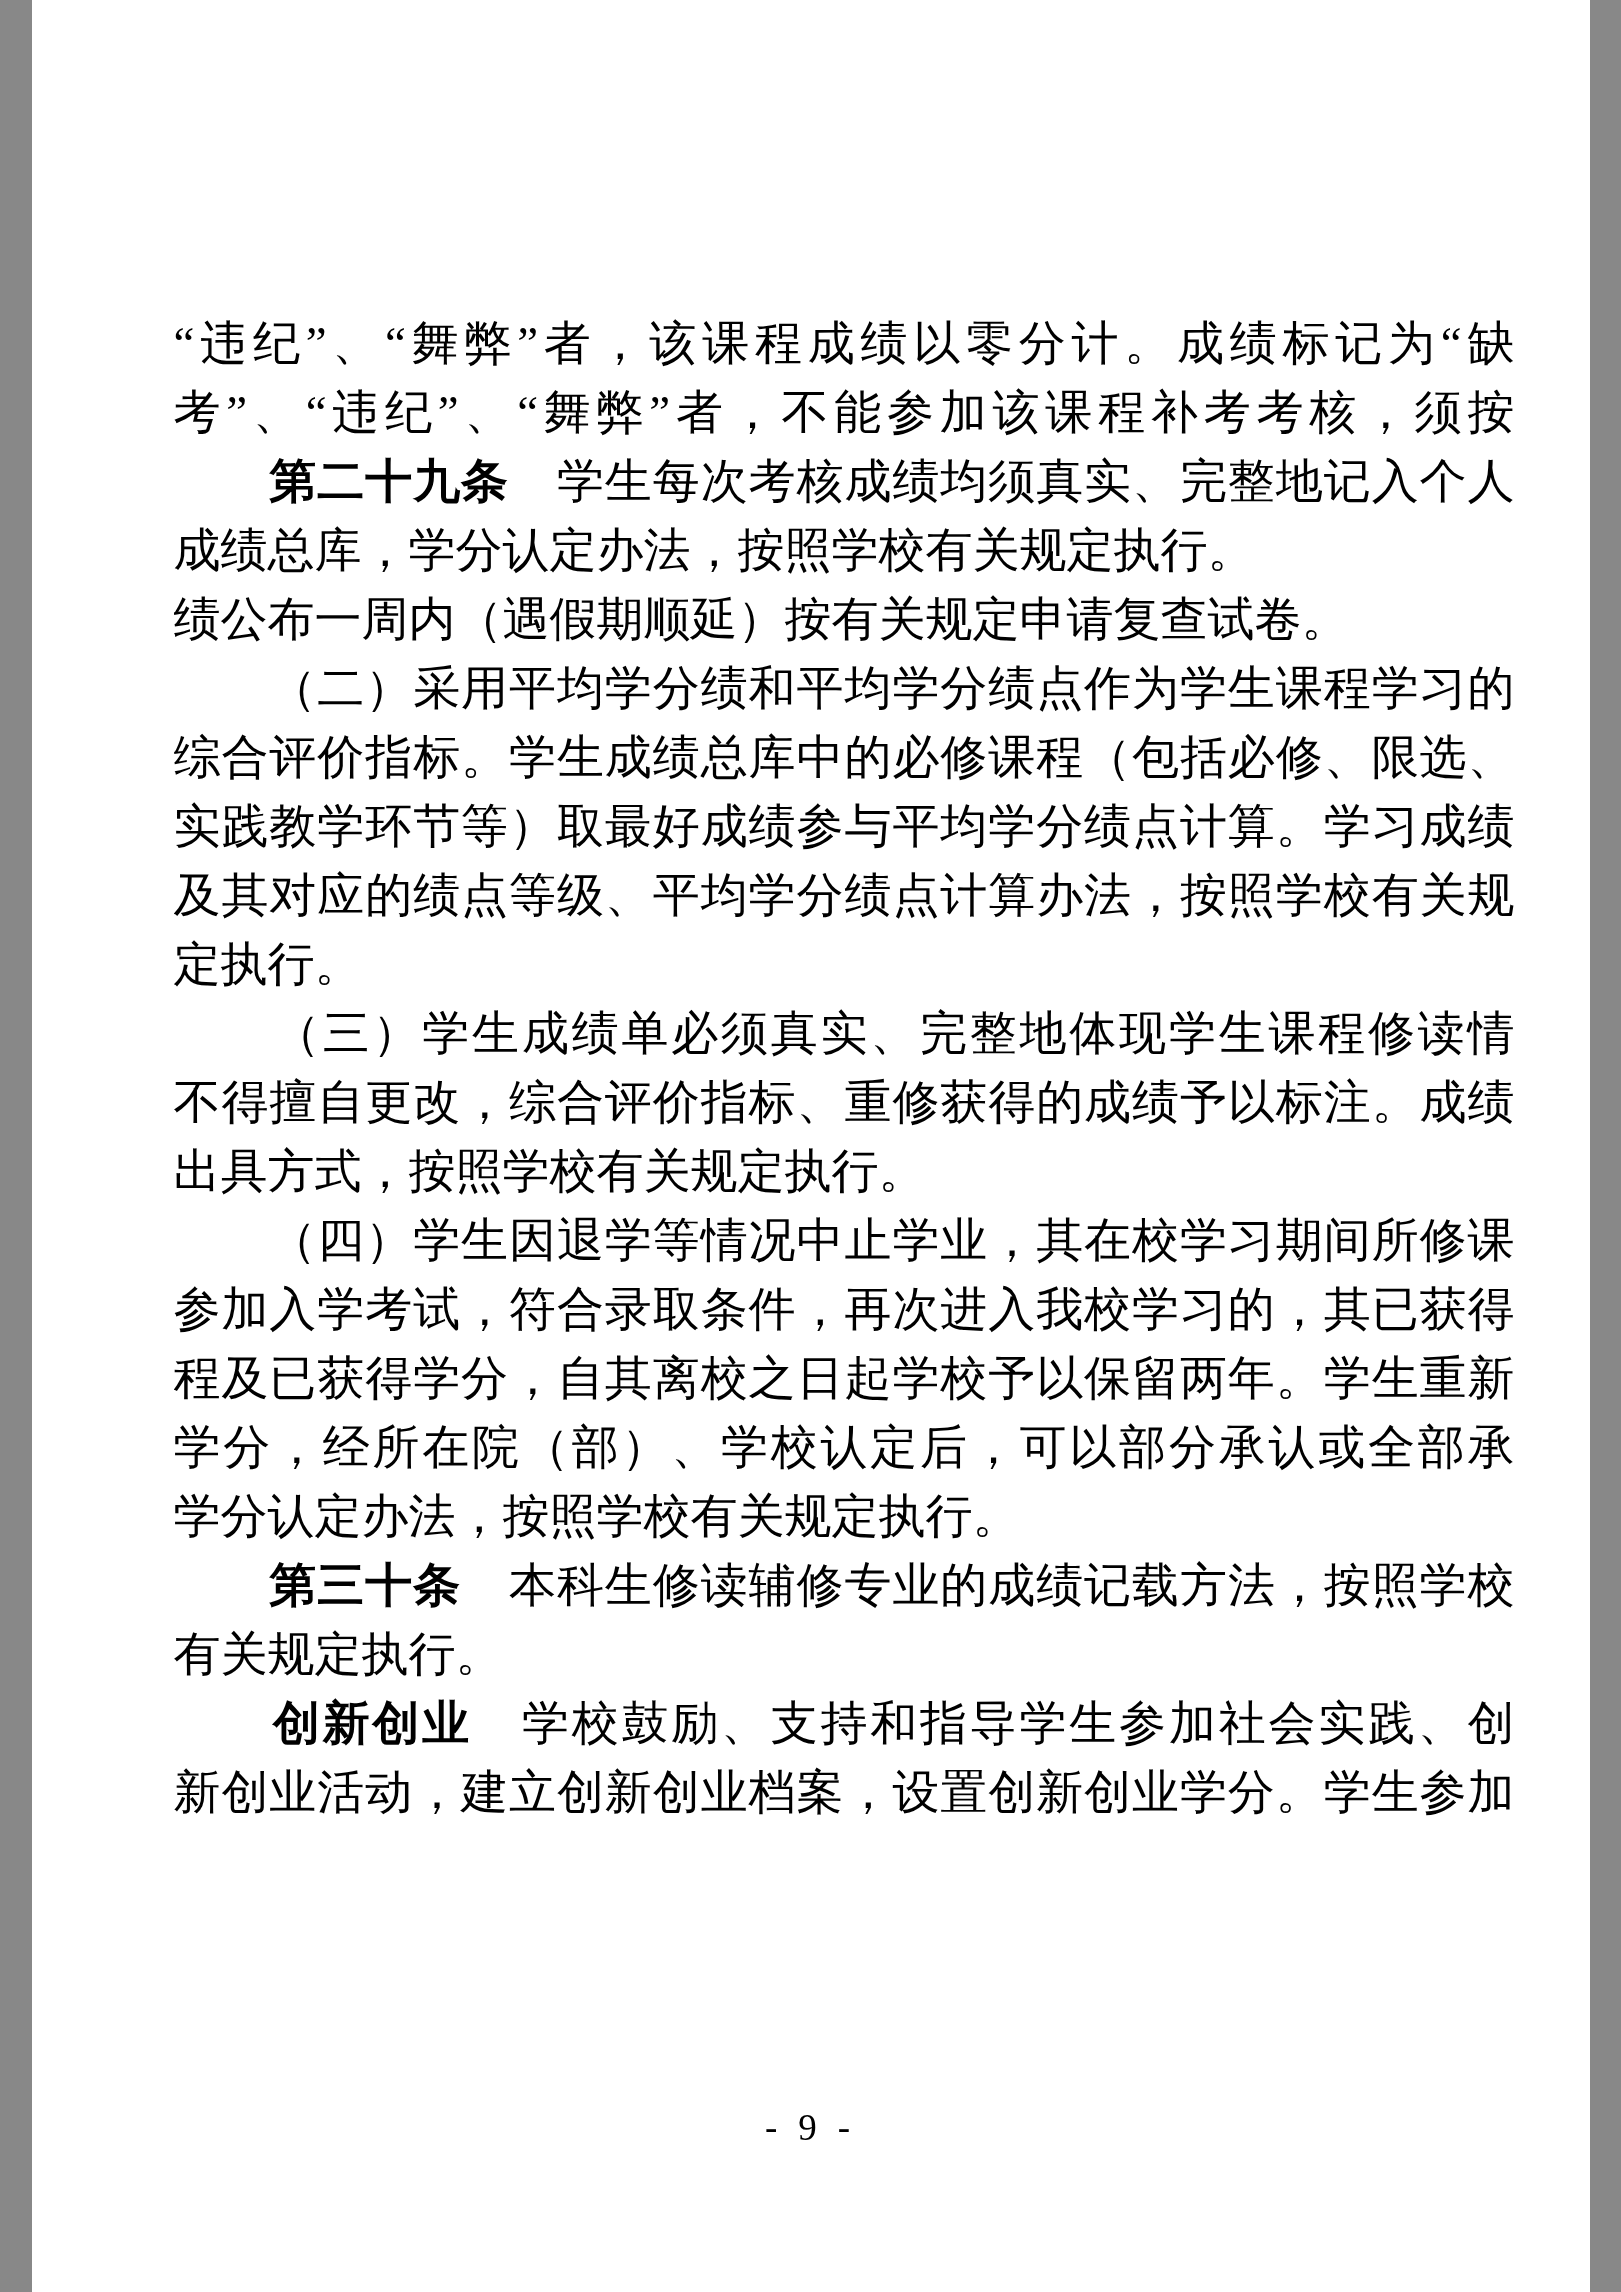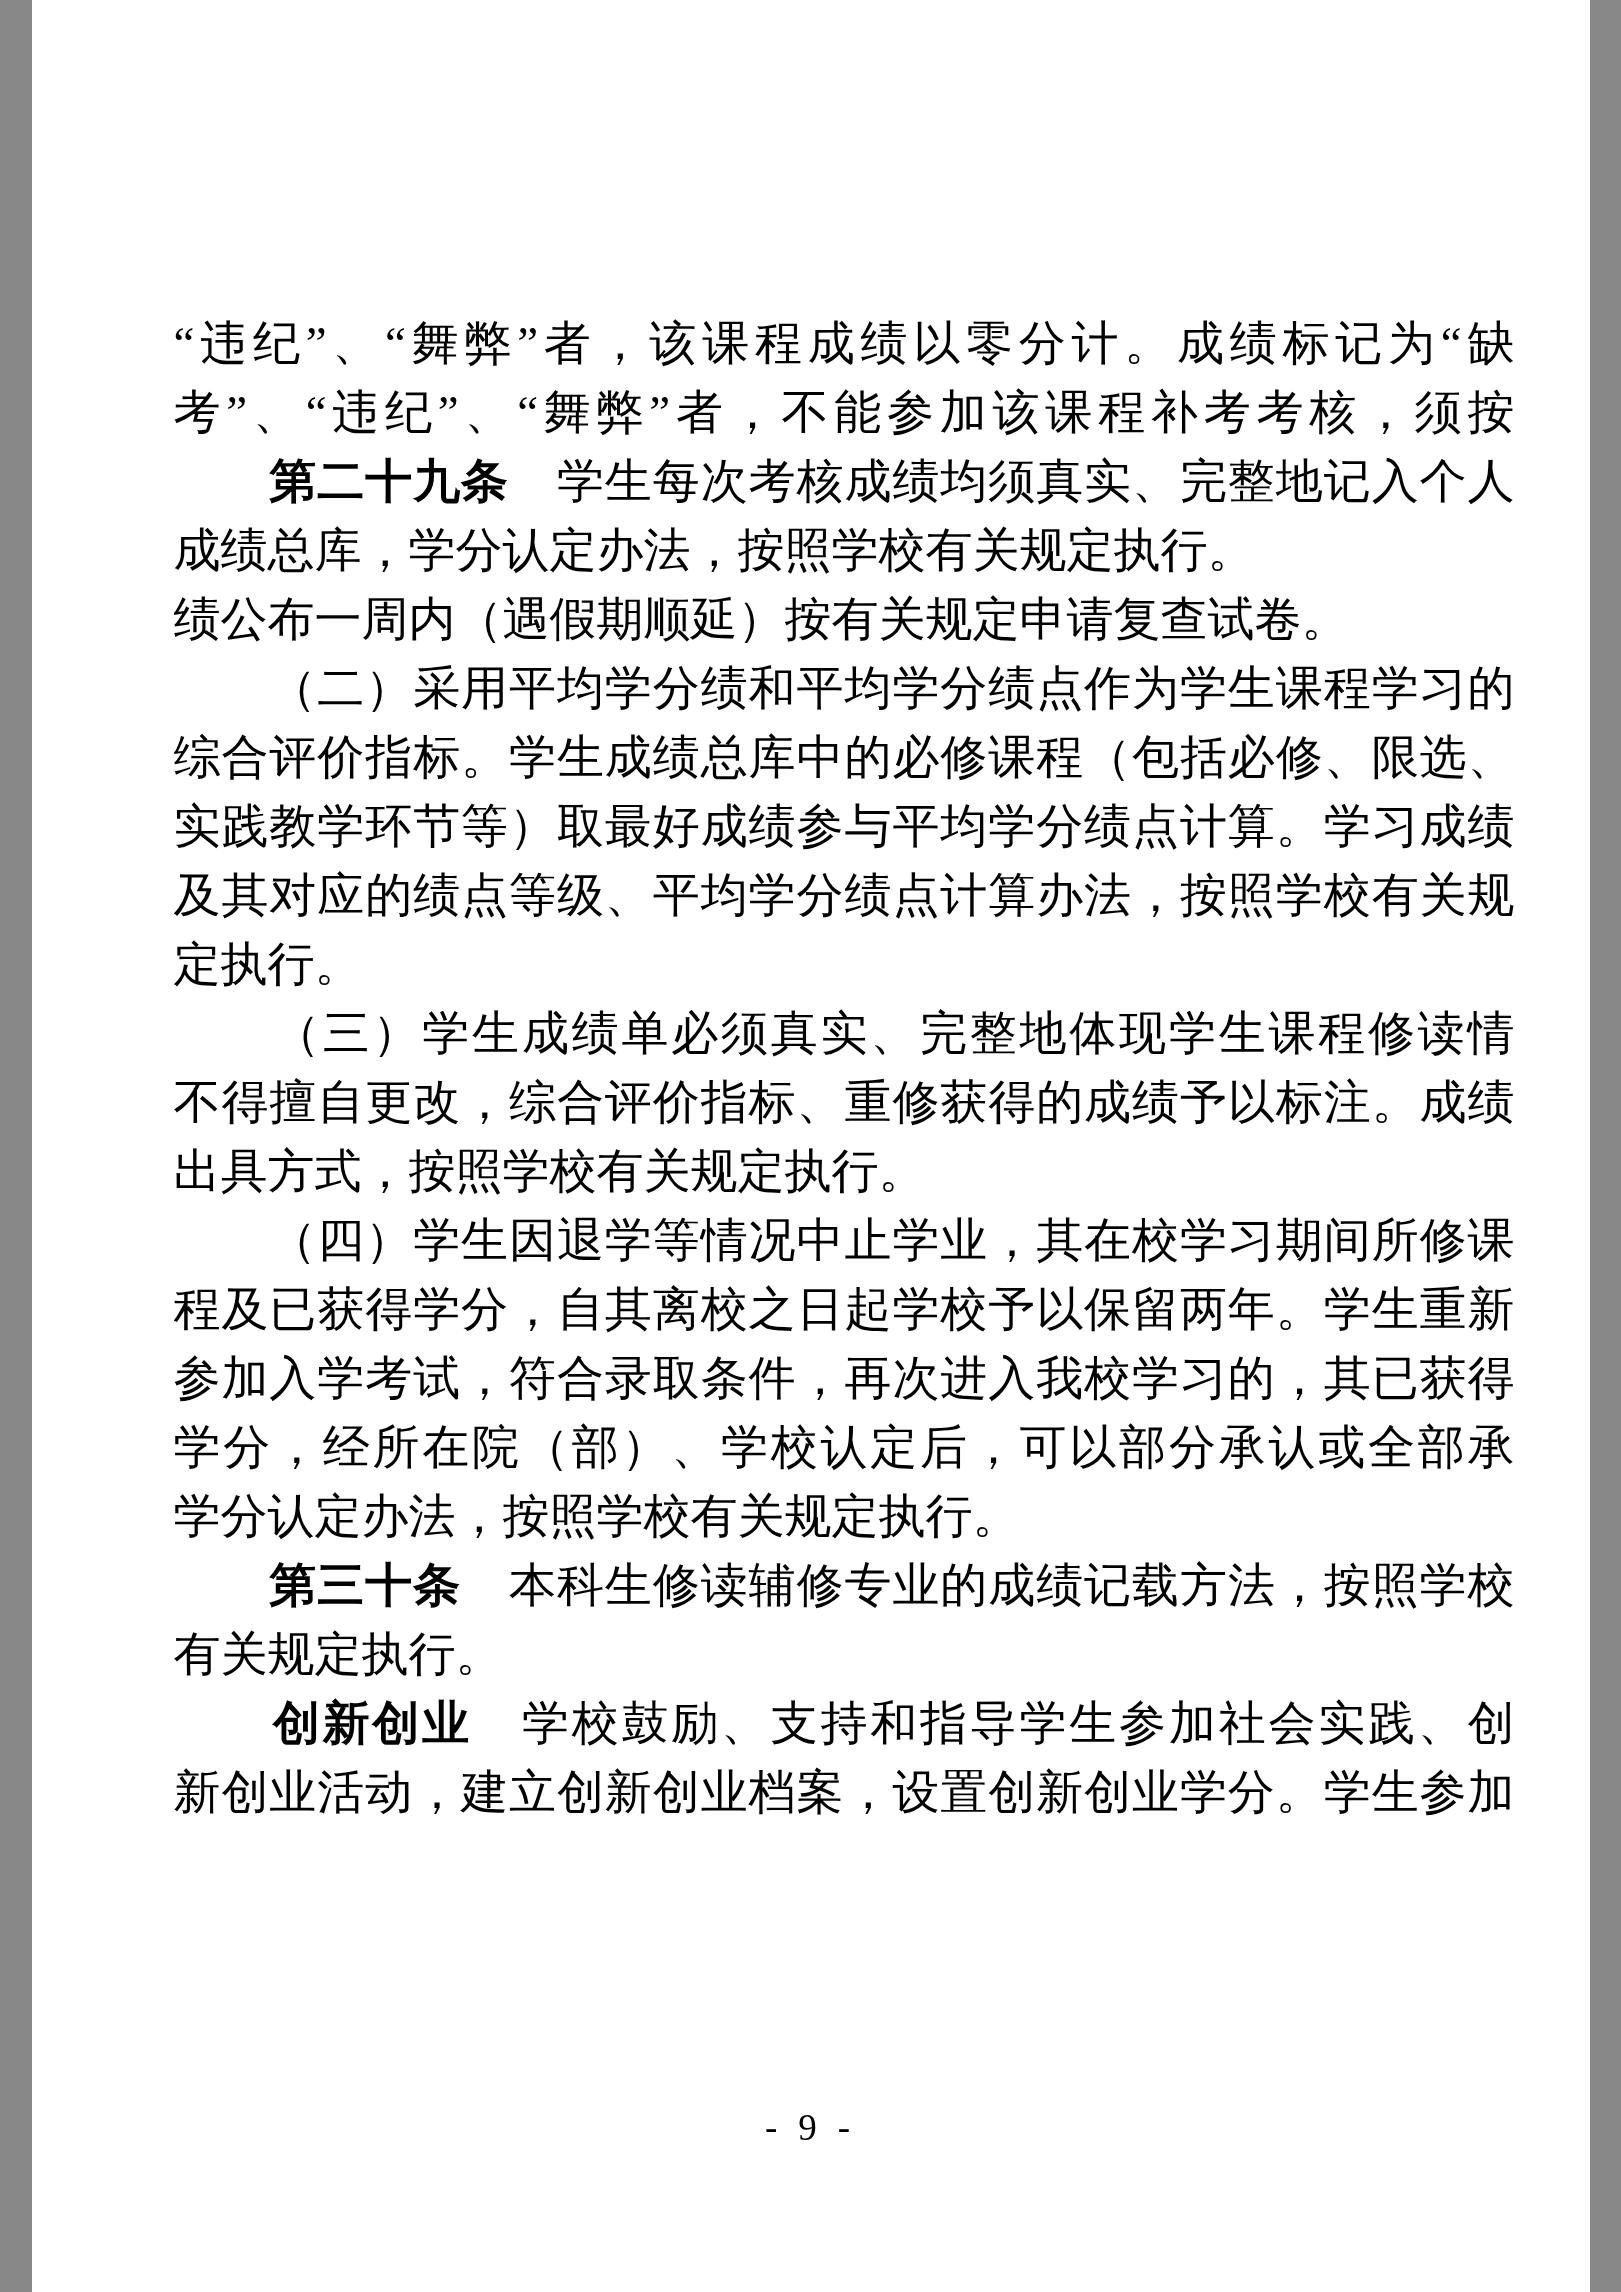--- a/index.html
+++ b/index.html
@@ -65,23 +65,23 @@
   <div class="line"><span class="t">定执行。</span></div>
 
   <div class="line j"><span class="t">　　（三）学生成绩单必须真实、完整地体现学生课程修读情况，</span></div>
 
   <div class="line j"><span class="t">不得擅自更改，综合评价指标、重修获得的成绩予以标注。成绩单</span></div>
 
   <div class="line"><span class="t">出具方式，按照学校有关规定执行。</span></div>
 
   <div class="line j"><span class="t">　　（四）学生因退学等情况中止学业，其在校学习期间所修课</span></div>
 
+  <div class="line j"><span class="t">参加入学考试，符合录取条件，再次进入我校学习的，其已获得</span></div>
+
   <div class="line j"><span class="t">程及已获得学分，自其离校之日起学校予以保留两年。学生重新</span></div>
-
-  <div class="line j"><span class="t">参加入学考试，符合录取条件，再次进入我校学习的，其已获得</span></div>
 
   <div class="line j"><span class="t">学分，经所在院（部）、学校认定后，可以部分承认或全部承认，</span></div>
 
   <div class="line"><span class="t">学分认定办法，按照学校有关规定执行。</span></div>
 
   <div class="line j"><span class="b">　　第三十条</span><span class="t">　本科生修读辅修专业的成绩记载方法，按照学校</span></div>
 
   <div class="line"><span class="t">有关规定执行。</span></div>
 
   <div class="line j"><span class="b">　　创新创业</span><span class="t">　学校鼓励、支持和指导学生参加社会实践、创</span></div>

